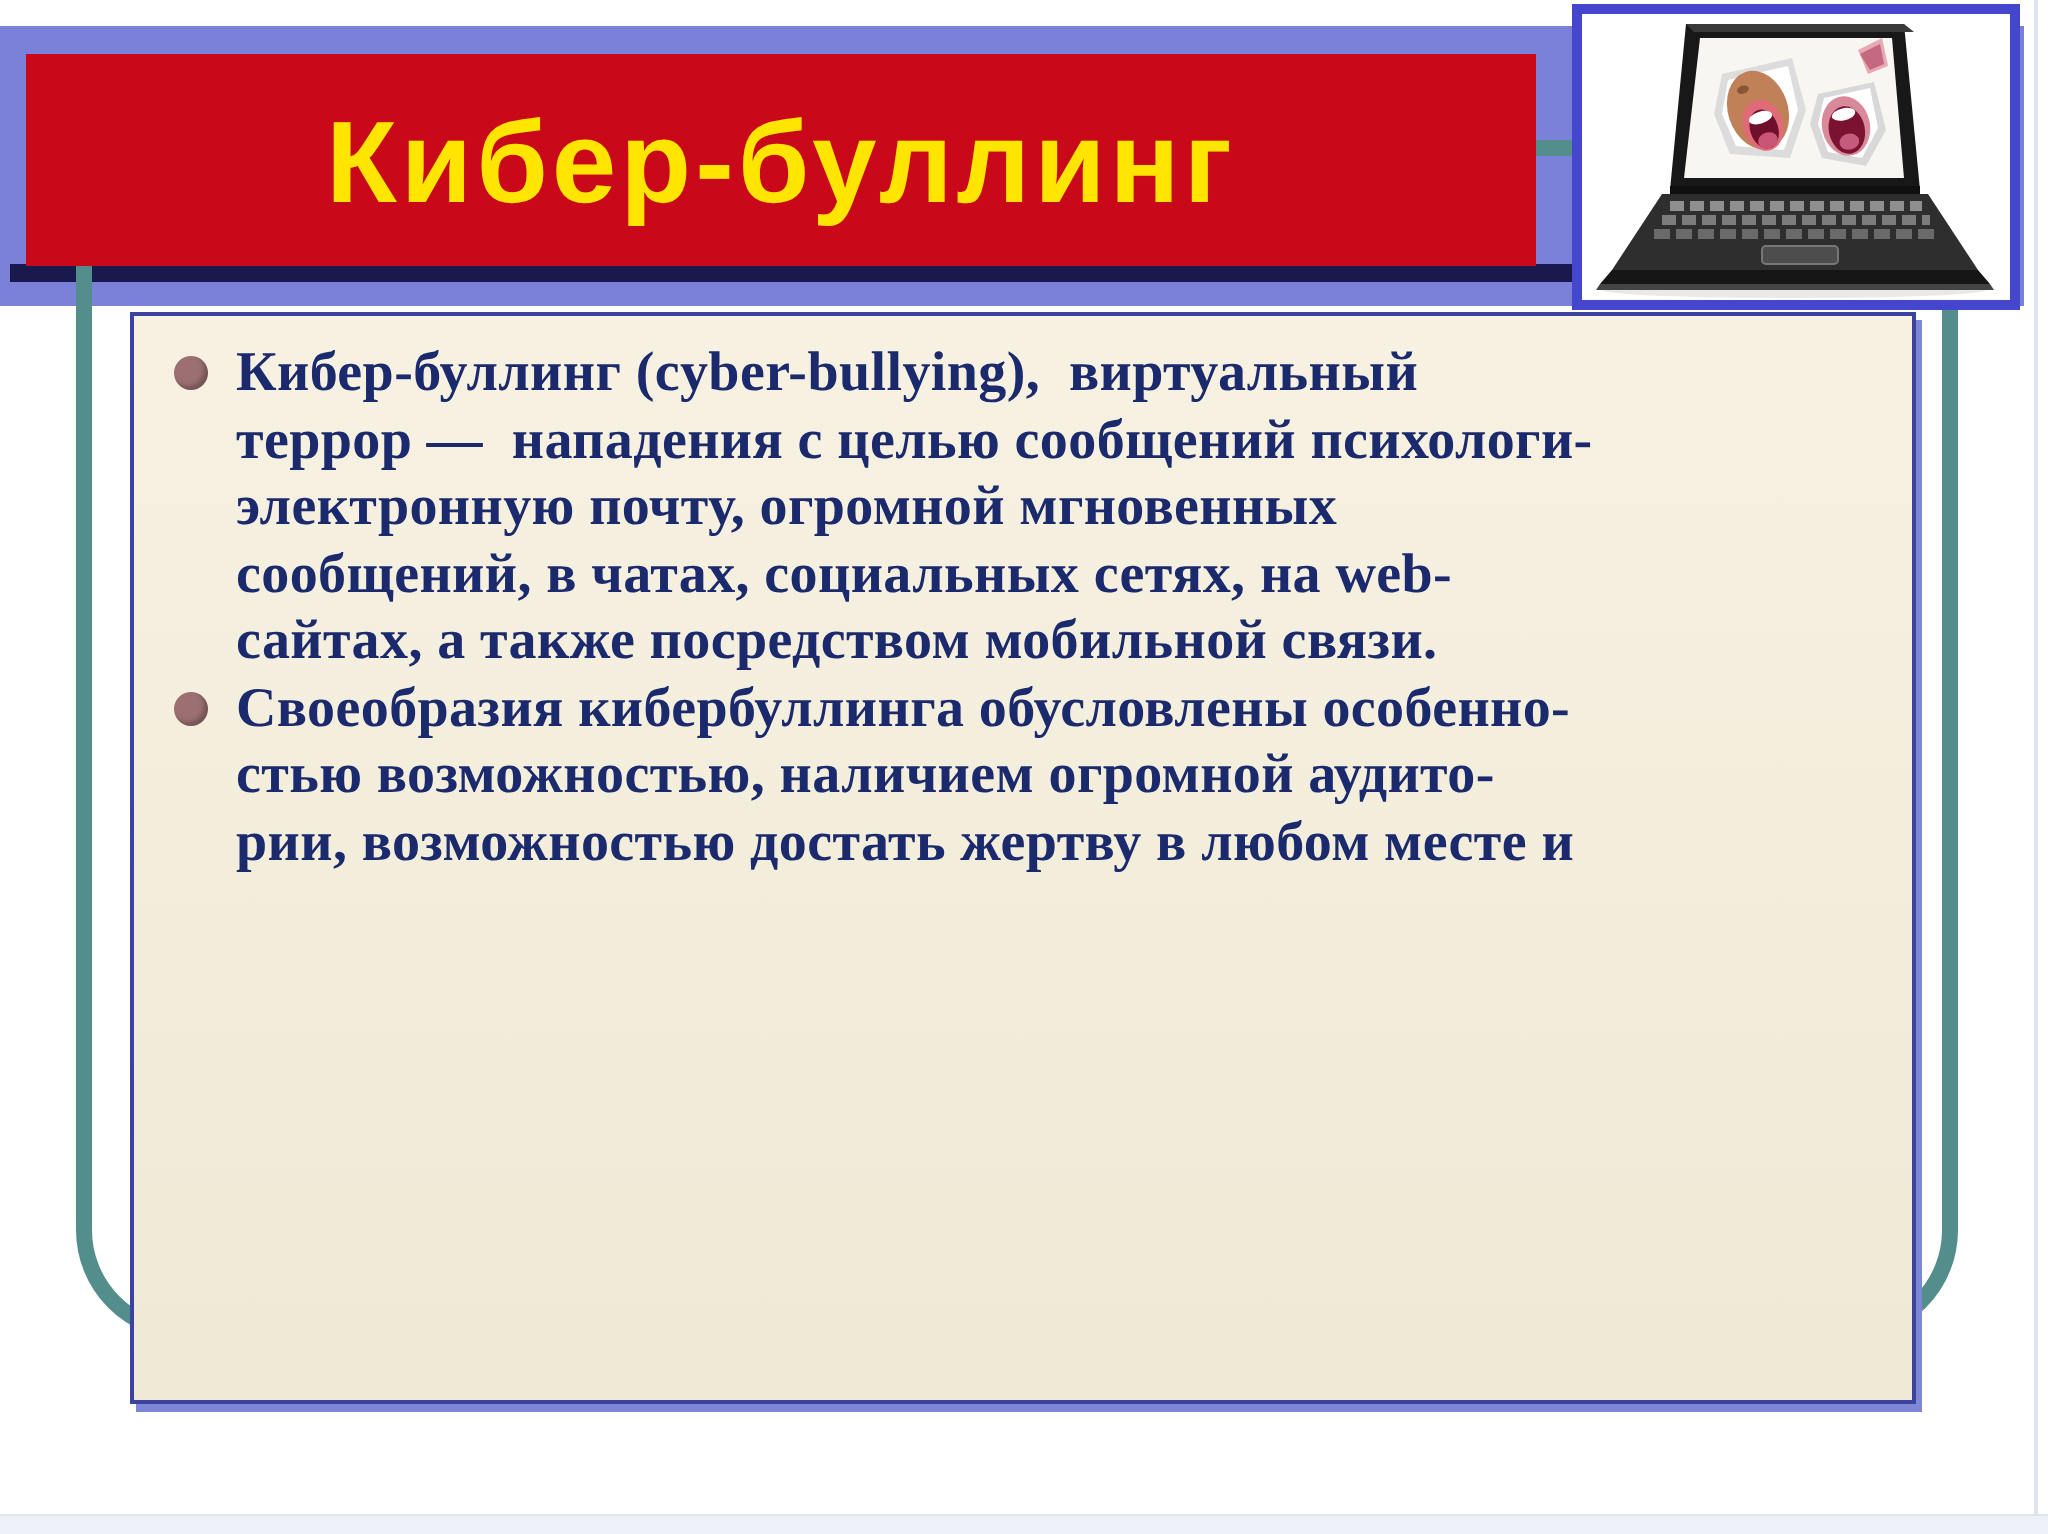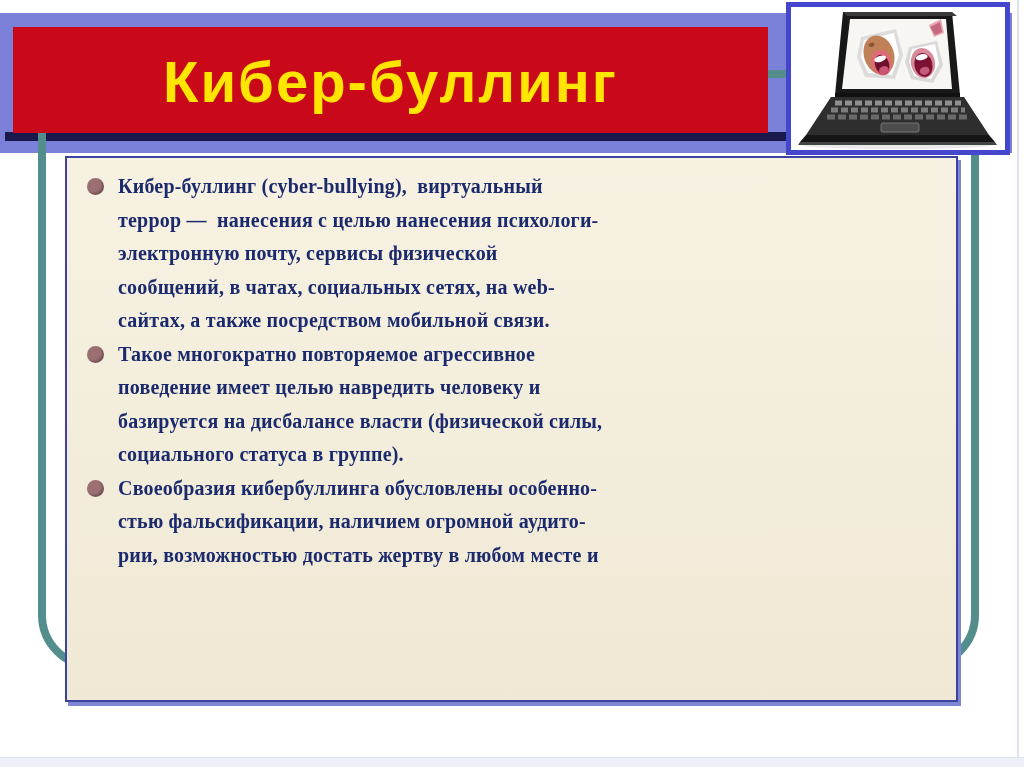--- a/index.html
+++ b/index.html
@@ -62,21 +62,21 @@
   ul.bullets{list-style:none;margin:0;padding:0;}
   ul.bullets li{display:flex;align-items:flex-start;}
   .dot{
     flex:none;width:17px;height:17px;border-radius:50%;
     background:var(--bullet-mauve);
     box-shadow:inset -2px -2px 2px rgba(0,0,0,0.25);
     margin:8px 14px 0 8px;
   }
   .lines{
     font-family:"Liberation Serif",serif;font-weight:700;
-    font-size:20px;line-height:33.5px;color:var(--text-navy);
+    font-size:28px;line-height:33.5px;color:var(--text-navy);
     letter-spacing:0.2px;
   }
   .text-line{white-space:pre;}
   .right-frame-line{
     position:absolute;left:1017px;top:0;width:2px;height:757px;
     background:#dfe3f2;
   }
   .bottom-strip{
     position:absolute;left:0;top:757px;width:1024px;height:10px;
     background:var(--bottom-strip);border-top:1px solid #dfe3ef;box-sizing:border-box;
@@ -145,40 +145,31 @@
       <polygon points="9,135 204,135 206,138 7,138" fill="#444444"></polygon>
     </svg>
   </div>
 
   <div class="content-box">
     <ul class="bullets" id="bullet-list">
         <li>
           <span class="dot"></span>
           <div class="lines">
             <div class="text-line">Кибер-буллинг (cyber-bullying),  виртуальный</div>
-            <div class="text-line">террор —  нанесения с целью нанесения психологи-</div>
-            <div class="text-line">электронную почту, сервисы физической</div>
+            <div class="text-line">террор —  нападения с целью сообщений психологи-</div>
+            <div class="text-line">электронную почту, огромной мгновенных</div>
             <div class="text-line">сообщений, в чатах, социальных сетях, на web-</div>
             <div class="text-line">сайтах, а также посредством мобильной связи.</div>
           </div>
         </li>
         <li>
           <span class="dot"></span>
           <div class="lines">
-            <div class="text-line">Такое многократно повторяемое агрессивное</div>
-            <div class="text-line">поведение имеет целью навредить человеку и</div>
-            <div class="text-line">базируется на дисбалансе власти (физической силы,</div>
-            <div class="text-line">социального статуса в группе).</div>
-          </div>
-        </li>
-        <li>
-          <span class="dot"></span>
-          <div class="lines">
             <div class="text-line">Своеобразия кибербуллинга обусловлены особенно-</div>
-            <div class="text-line">стью фальсификации, наличием огромной аудито-</div>
+            <div class="text-line">стью возможностью, наличием огромной аудито-</div>
             <div class="text-line">рии, возможностью достать жертву в любом месте и</div>
           </div>
         </li>
       </ul>
   </div>
 
   <div class="right-frame-line"></div>
   <div class="bottom-strip"></div>
 
 </div>

